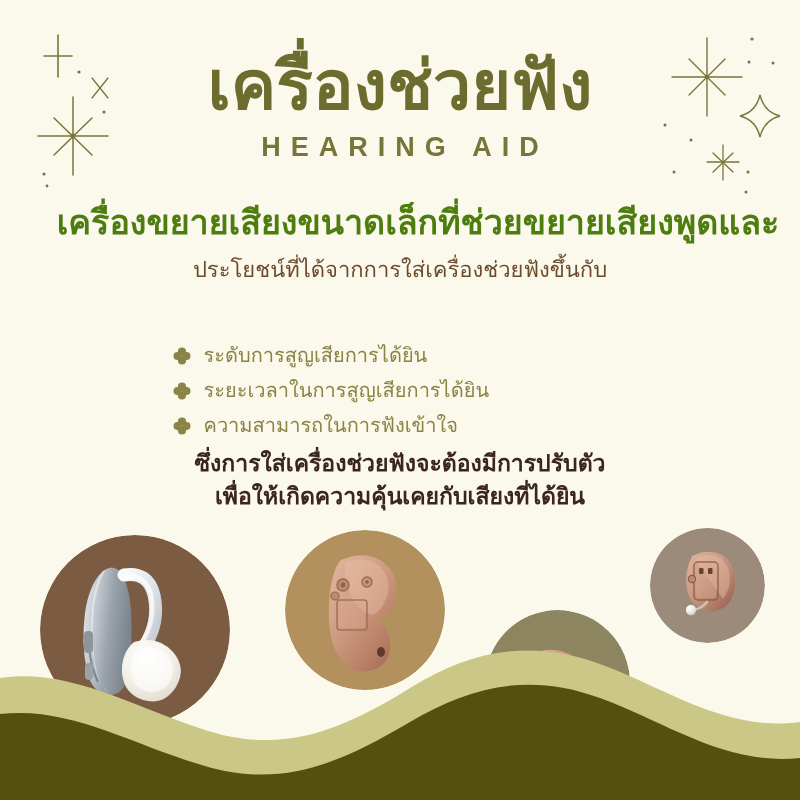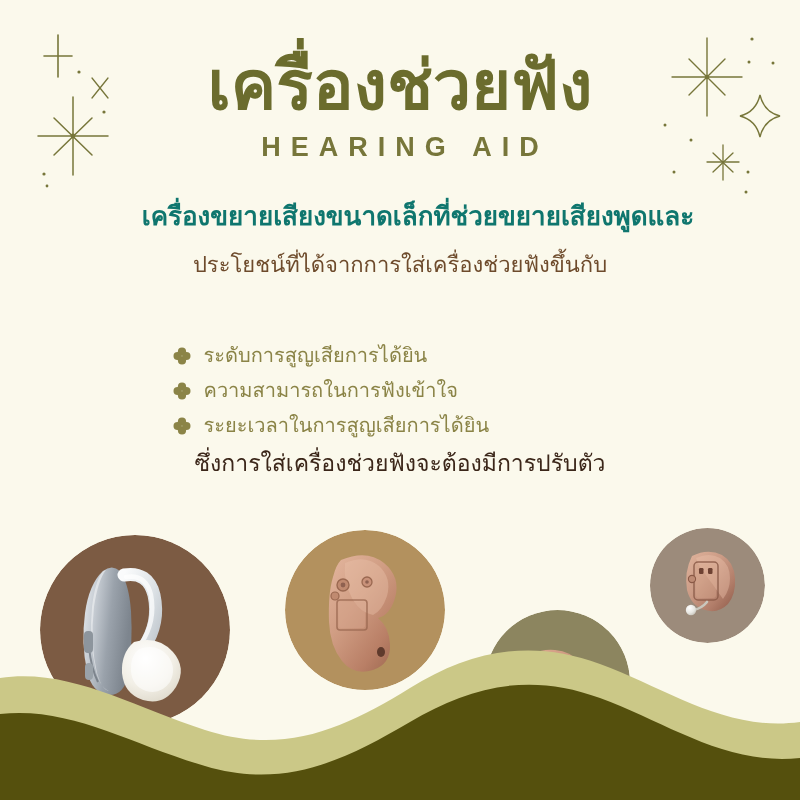--- a/index.html
+++ b/index.html
@@ -62,29 +62,29 @@
   .body-copy {
     position: absolute;
     top: 198px;
     left: 0;
     width: 800px;
     text-align: center;
     z-index: 4;
   }
   .lead {
     font-family: "DejaVu Sans", "Liberation Sans", sans-serif;
-    font-size: 26px;
+    font-size: 34px;
     font-weight: 700;
-    color: #0f766e;
+    color: #4d7c0f;
     line-height: 1.45;
     padding-left: 36px;
   }
   .lead .line { display: block; white-space: nowrap; }
   .subhead {
-    margin-top: 14px;
+    margin-top: 8px;
     font-family: "DejaVu Sans", "Liberation Sans", sans-serif;
     font-size: 22px;
     font-weight: 400;
     color: #6E4B2C;
     line-height: 1.4;
     white-space: nowrap;
   }
 
   
   .bullets {
@@ -126,21 +126,21 @@
   
   .closing {
     position: absolute;
     top: 447px;
     left: 0;
     width: 800px;
     text-align: center;
     z-index: 4;
     font-family: "DejaVu Sans", "Liberation Sans", sans-serif;
     font-size: 23px;
-    font-weight: 400;
+    font-weight: 700;
     color: #3B2619;
     line-height: 1.45;
   }
   .closing .line { display: block; white-space: nowrap; }
 
   
   .waves {
     position: absolute;
     left: 0;
     bottom: 0;
@@ -255,39 +255,40 @@
       <span class="bullet-mark">
         <svg width="20" height="20" viewBox="0 0 20 20" aria-hidden="true">
           <g fill="#8B8447">
             <circle cx="10" cy="5.6" r="4.1"></circle>
             <circle cx="10" cy="14.4" r="4.1"></circle>
             <circle cx="5.6" cy="10" r="4.1"></circle>
             <circle cx="14.4" cy="10" r="4.1"></circle>
           </g>
         </svg>
       </span>
-      <span class="bullet-label">ความสามารถในการฟังเข้าใจ</span>
+      <span class="bullet-label">ระยะเวลาในการสูญเสียการได้ยิน</span>
     </li>
     <li class="bullet-row">
       <span class="bullet-mark">
         <svg width="20" height="20" viewBox="0 0 20 20" aria-hidden="true">
           <g fill="#8B8447">
             <circle cx="10" cy="5.6" r="4.1"></circle>
             <circle cx="10" cy="14.4" r="4.1"></circle>
             <circle cx="5.6" cy="10" r="4.1"></circle>
             <circle cx="14.4" cy="10" r="4.1"></circle>
           </g>
         </svg>
       </span>
-      <span class="bullet-label">ระยะเวลาในการสูญเสียการได้ยิน</span>
+      <span class="bullet-label">ความสามารถในการฟังเข้าใจ</span>
     </li>
   </ul>
 
   <div class="closing">
     <span class="line">ซึ่งการใส่เครื่องช่วยฟังจะต้องมีการปรับตัว</span>
+    <span class="line">เพื่อให้เกิดความคุ้นเคยกับเสียงที่ได้ยิน</span>
   </div>
 
   <div class="photos">
 
     <div class="photo-circle" id="circle-bte">
       <svg viewBox="0 0 190 190" aria-hidden="true">
         <defs>
           <linearGradient id="bteBody" x1="0" y1="0" x2="1" y2="0.3">
             <stop offset="0%" stop-color="#E9EDF1"></stop>
             <stop offset="32%" stop-color="#C3C9D0"></stop>

